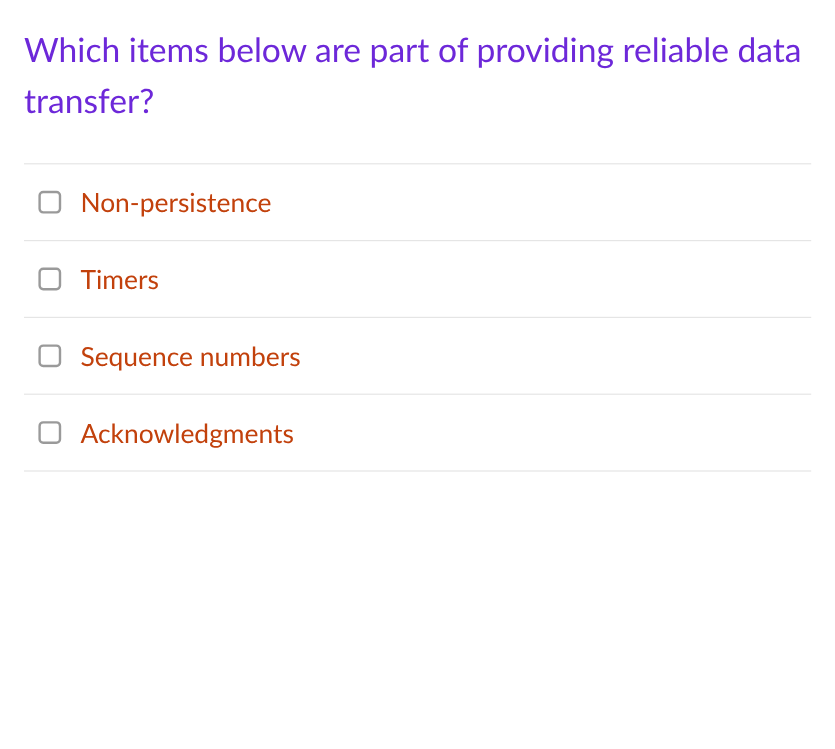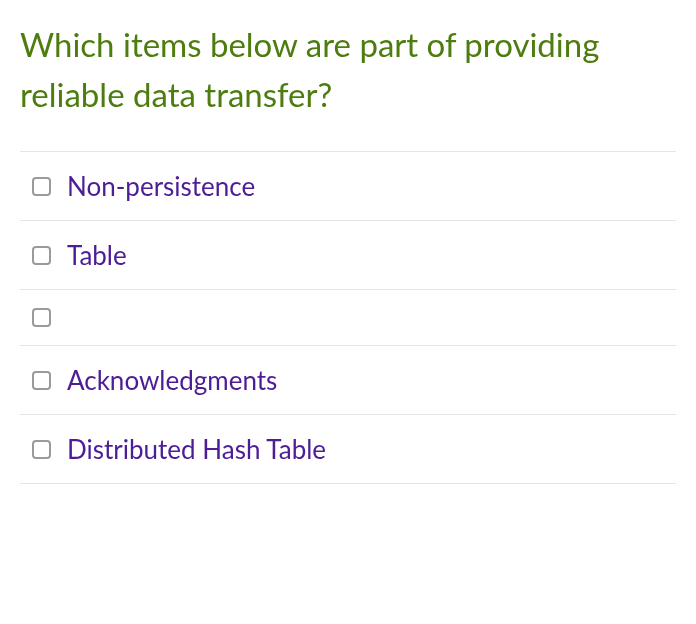--- a/index.html
+++ b/index.html
@@ -9,23 +9,23 @@
     }
     body {
       font-family: -apple-system, BlinkMacSystemFont, "Segoe UI", "Lato", "Helvetica Neue", Arial, sans-serif;
       background: #ffffff;
       width: 696px;
       height: 624px;
       padding: 20px 20px 0 20px;
       color: #2d3b45;
     }
     .question-text {
-      font-size: 33px;
+      font-size: 28px;
       line-height: 1.5;
-      color: #4d7c0f;
+      color: #6d28d9;
       margin-bottom: 32px;
       font-weight: 400;
     }
     .options-list {
       border-top: 1px solid #e5e5e5;
     }
     .option-row {
       display: flex;
       align-items: center;
       padding: 18px 12px;
@@ -36,44 +36,41 @@
       width: 19px;
       height: 19px;
       border: 2px solid #9a9a9a;
       border-radius: 4px;
       margin-right: 16px;
       flex-shrink: 0;
       background: #ffffff;
       cursor: pointer;
     }
     .option-label {
-      font-size: 26px;
-      color: #4c1d95;
+      font-size: 22px;
+      color: #c2410c;
       font-weight: 400;
       cursor: pointer;
     }
   </style>
 </head>
 <body>
 
 <div class="question-text">Which items below are part of providing reliable data transfer?</div>
 
 <div class="options-list">
   <label class="option-row">
     <span class="checkbox"></span>
     <span class="option-label">Non-persistence</span>
   </label>
   <label class="option-row">
     <span class="checkbox"></span>
-    <span class="option-label">Table</span>
+    <span class="option-label">Timers</span>
   </label>
   <label class="option-row">
     <span class="checkbox"></span>
+    <span class="option-label">Sequence numbers</span>
   </label>
   <label class="option-row">
     <span class="checkbox"></span>
     <span class="option-label">Acknowledgments</span>
   </label>
-  <label class="option-row">
-    <span class="checkbox"></span>
-    <span class="option-label">Distributed Hash Table</span>
-  </label>
 </div>
 
 </body></html>

